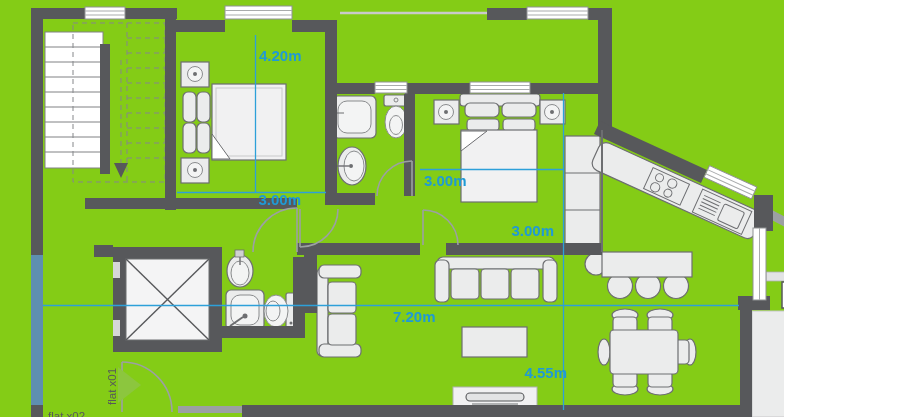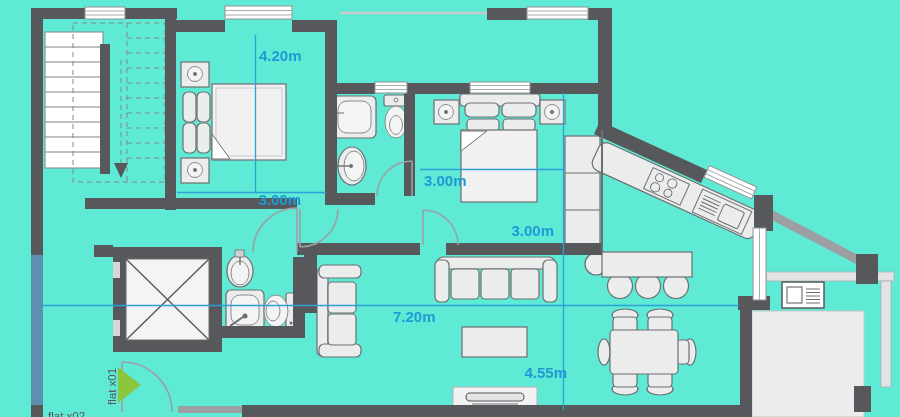--- a/index.html
+++ b/index.html
@@ -1,16 +1,16 @@
 <!DOCTYPE html>
 <html><head>
 <meta charset="utf-8">
 <style>
   html,body{margin:0;padding:0;background:#fff;}
-  .canvas{position:relative;width:900px;height:417px;background:#5eead4;overflow:hidden;
+  .canvas{position:relative;width:784px;height:417px;background:#84cc16;overflow:hidden;
           font-family:"Liberation Sans",sans-serif;}
   svg{display:block;}
   text.dim{font-family:"Liberation Sans",sans-serif;font-weight:bold;font-size:15px;fill:#1f9ad6;}
   text.flat{font-family:"Liberation Sans",sans-serif;font-size:11.5px;fill:#57585b;}
   .wall{fill:#57585b;}
   .furn{fill:#ebecec;stroke:#6d6e71;stroke-width:1.2;}
   .furn-light{fill:#f3f4f4;stroke:#8a8c8e;stroke-width:1;}
   .win{fill:#ffffff;stroke:#8f9193;stroke-width:1;}
   .winline{stroke:#a9abad;stroke-width:1;}
   .door{stroke:#9ca0a3;stroke-width:1.6;fill:none;}

